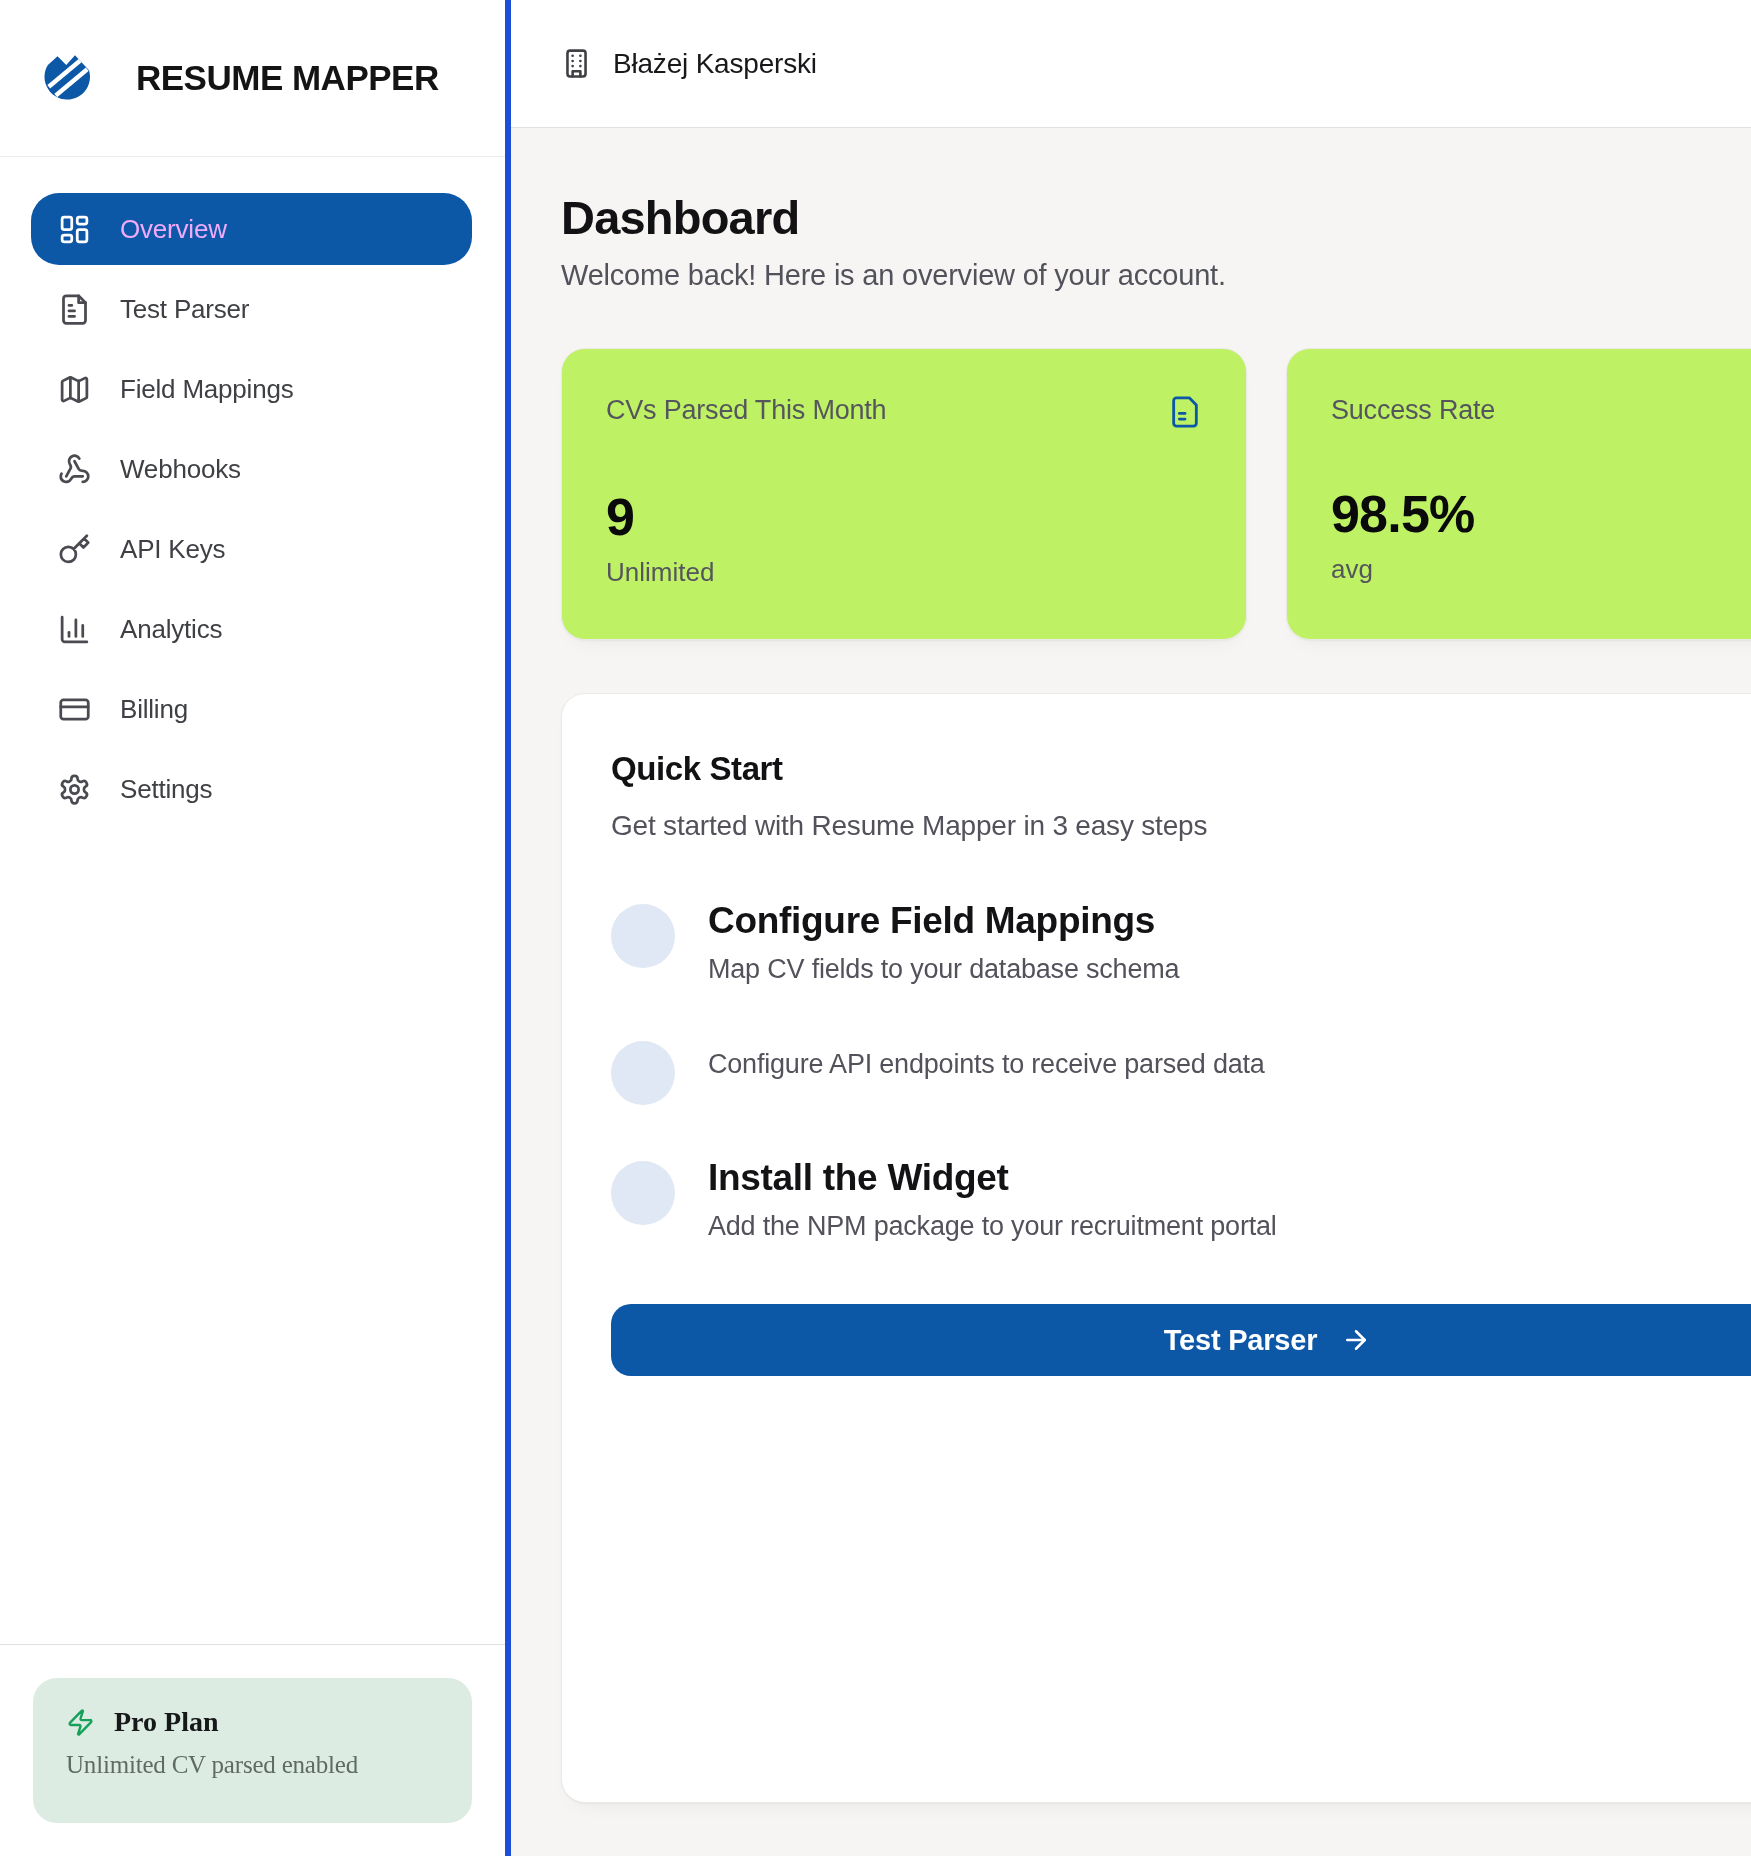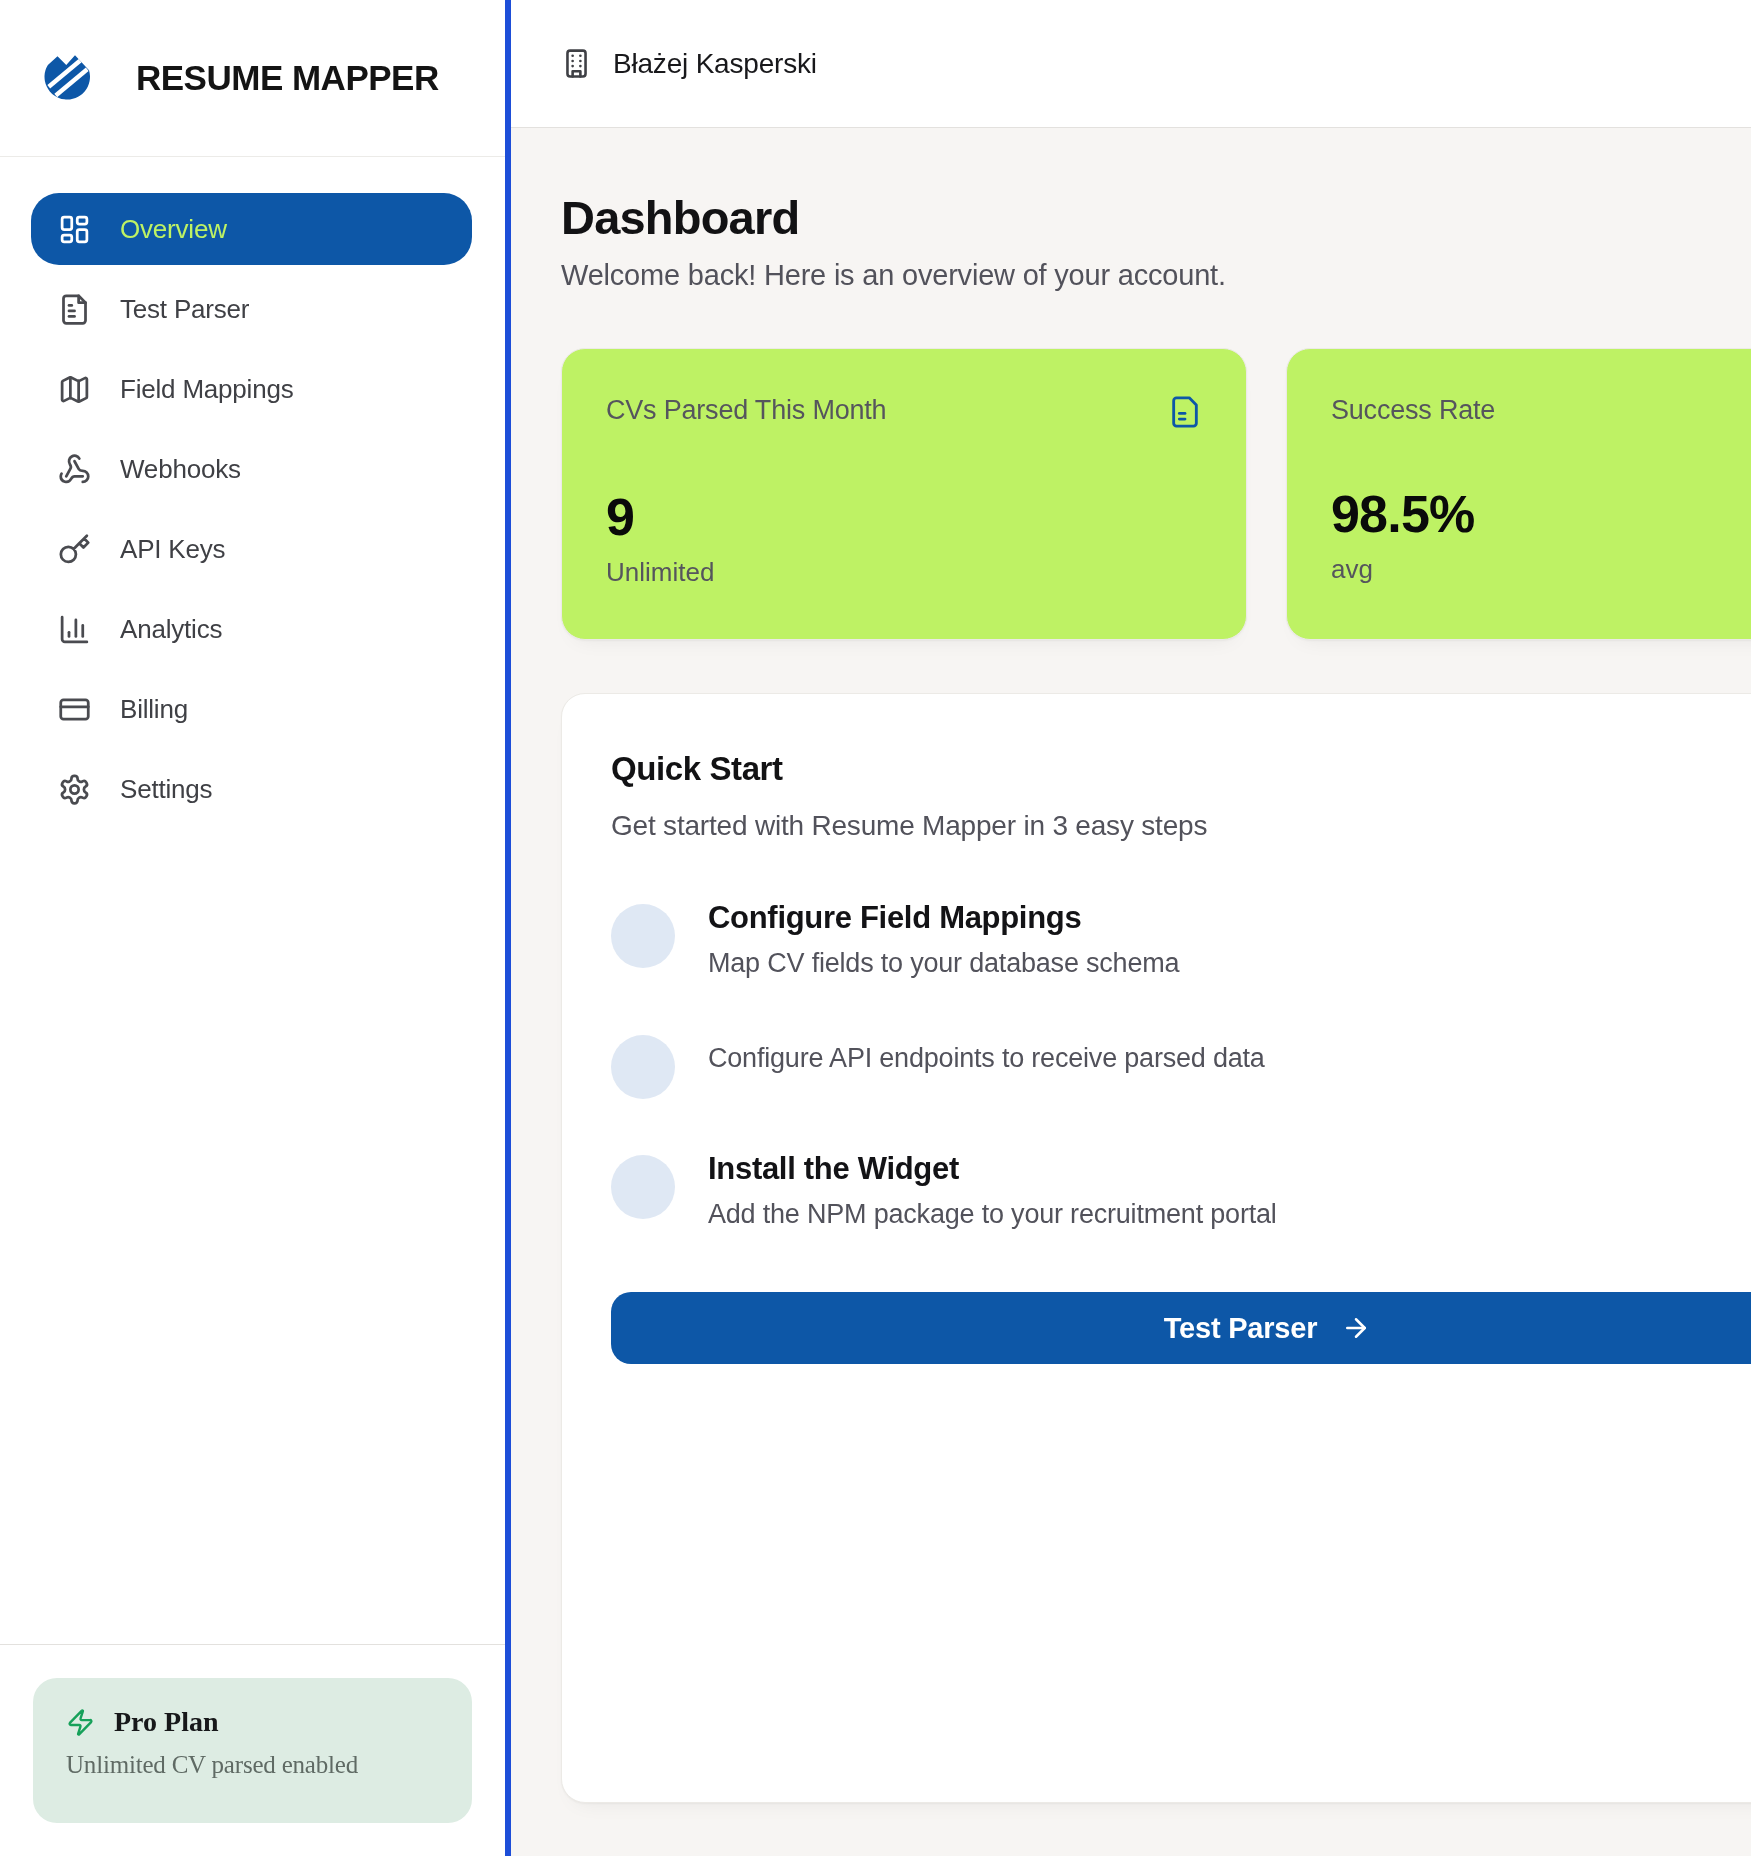--- a/index.html
+++ b/index.html
@@ -36,21 +36,21 @@
     display:flex; flex-direction:column; gap:8px;
   }
   .nav-item {
     height:72px; border-radius:28px;
     display:flex; align-items:center;
     padding-left:27px;
     color:#3f4045; cursor:pointer;
   }
   .nav-item .nav-icon { width:33px; height:33px; color:#4a4b50; }
   .nav-item .nav-label { margin-left:29px; font-size:26px; letter-spacing:-0.2px; }
-  .nav-item.active { background:#0d57a7; color:#bef264;text-align:right; }
+  .nav-item.active { background:#0d57a7; color:#f0abfc;text-align:right; }
   .nav-item.active .nav-icon { color:#ffffff; }
   .sidebar-spacer { flex:1; }
   .sidebar-footer {
     border-top:1px solid #e3e1de;
     padding:33px;
   }
   .plan-card {
     background:#ddece3; border-radius:24px;
     padding:28px 33px; height:145px;font-family:Liberation Serif, serif;
   }
@@ -94,21 +94,21 @@
   }
   .qs-title { font-size:33px; font-weight:700; color:#121214; letter-spacing:-0.4px; }
   .qs-subtitle { margin-top:22px; font-size:28px; color:#52525b; letter-spacing:-0.2px; }
   .qs-steps { margin-top:58px; display:flex; flex-direction:column; gap:52px; }
   .qs-step { display:flex; }
   .step-circle {
     width:64px; height:64px; min-width:64px; border-radius:50%;
     background:#dfe8f4; margin-top:4px;
   }
   .step-text { margin-left:33px; }
-  .step-title { font-size:31px; font-weight:700; color:#131316; letter-spacing:-0.3px; }
+  .step-title { font-size:37px; font-weight:700; color:#131316; letter-spacing:-0.3px; }
   .step-desc { margin-top:12px; font-size:27px; color:#52525b; letter-spacing:-0.2px; }
 
   .cta-button {
     margin-top:62px; width:1313px; height:72px;
     background:#0d57a7; border:none; border-radius:20px;
     display:flex; align-items:center; justify-content:center;
     color:#ffffff; cursor:pointer;
     font-family:"Liberation Sans", sans-serif;
     font-size:29px; font-weight:600; letter-spacing:-0.2px;
   }

